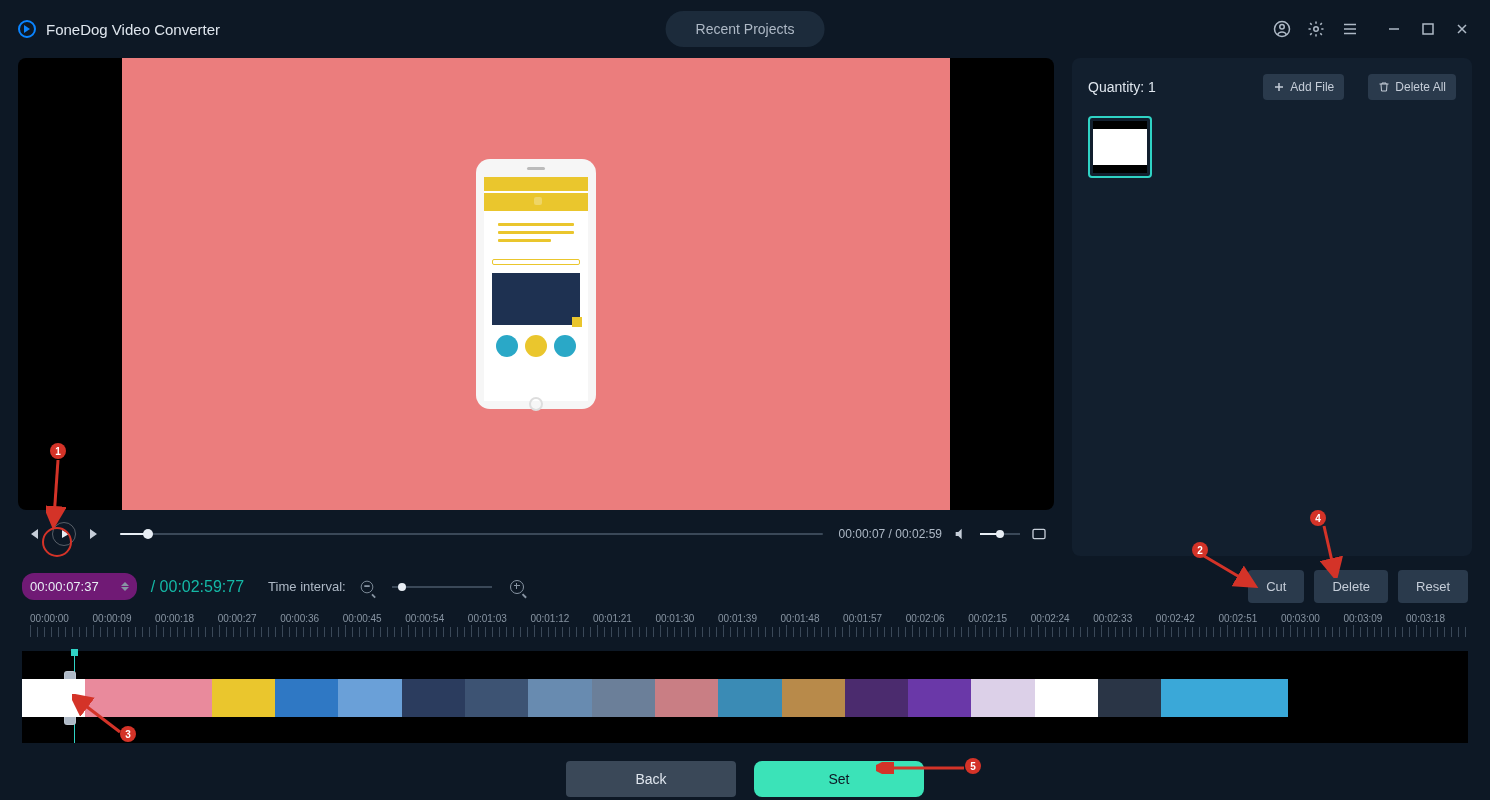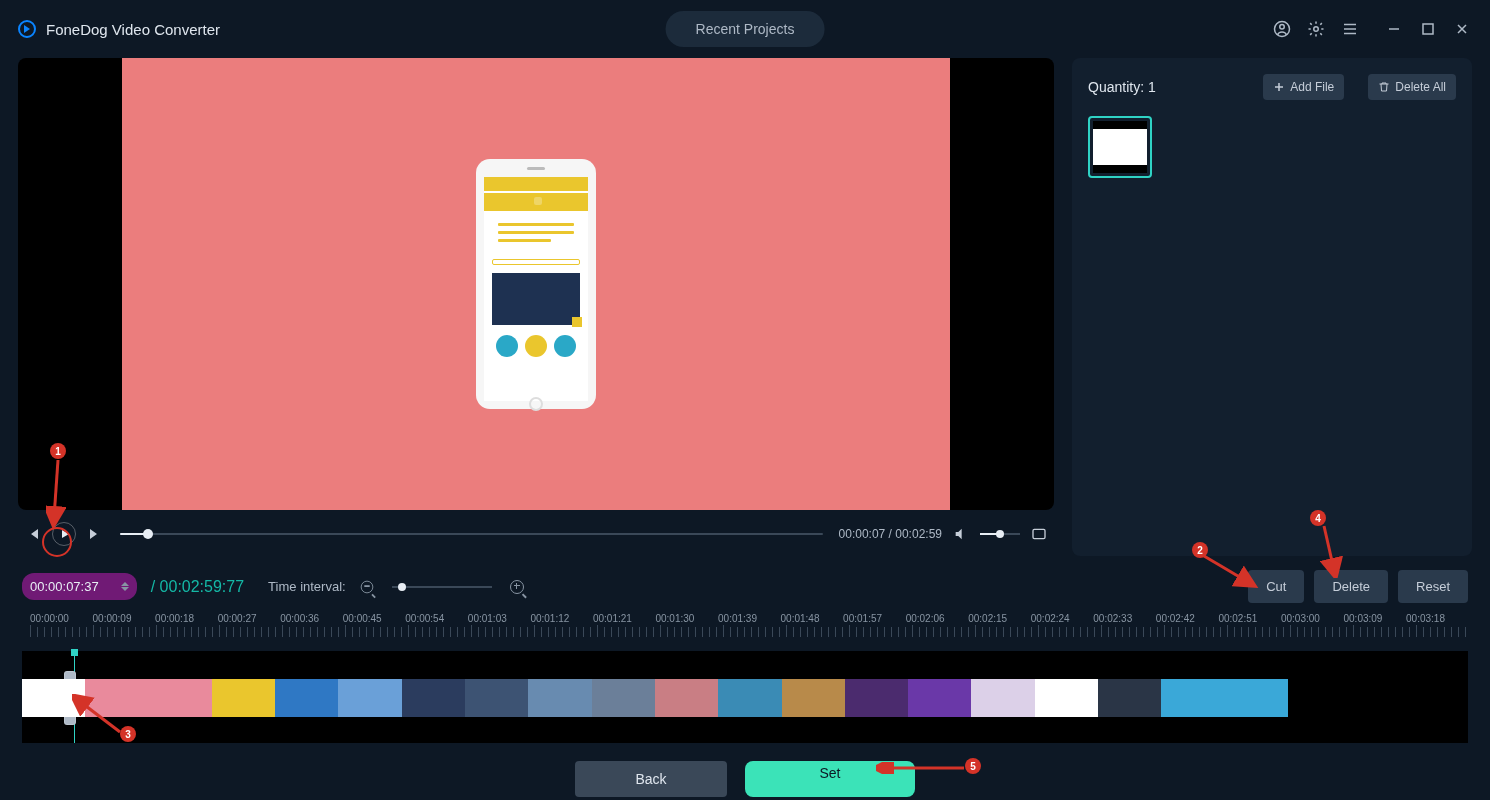--- a/index.html
+++ b/index.html
@@ -93,22 +93,22 @@
 .f5{background:#2f78c4;} .f6{background:#6aa0d8;} .f7{background:#2b3c5e;} .f8{background:#3d5373;}
 .f9{background:#688bb0;} .f10{background:#6b7f99;} .f11{background:#c97e84;} .f12{background:#3a8bb5;}
 .f13{background:#b88a4a;} .f14{background:#4b2b6e;} .f15{background:#6a38a8;} .f16{background:#dcd0e8;}
 .f17{background:#fff;} .f18{background:#2a3546;} .f19{background:#3aa8d8;} .f20{background:#3aa8d8;}
 .strip-handle { position:absolute; top:20px; left:42px; width:12px; height:54px; background:#aeb9c6; border-radius:3px; border:1px solid #fff3;}
 .playhead { position:absolute; top:0; bottom:0; left:52px; width:1px; background:#2fd3c5;}
 .playhead::before{content:'';position:absolute;top:-2px;left:-3px;width:7px;height:7px;background:#2fd3c5;}
 
 
 .bottom { display: flex; justify-content: center; gap: 18px; padding: 18px 0; }
-.btn-back { width: 152px; padding: 10px 4px; background: #3a4858; border-radius: 4px; text-align: center; font-size: 14px; color: #dfe6ee; cursor: pointer; }
-.btn-set { width: 170px; padding: 4px 0; background: #3be3b8; border-radius: 8px; text-align: center; font-size: 14px; color: #0d1825; cursor: pointer; font-weight: 500; }
+.btn-back { width: 170px; padding: 10px 4px; background: #3a4858; border-radius: 4px; text-align: center; font-size: 14px; color: #dfe6ee; cursor: pointer; }
+.btn-set { width: 170px; padding: 10px 0; background: #3be3b8; border-radius: 8px; text-align: center; font-size: 14px; color: #0d1825; cursor: pointer; font-weight: 500; }
 
 
 .anno-badge { position: absolute; width: 16px; height: 16px; background: #d43328; border-radius: 50%; color: #fff; font-size: 10px; display: flex; align-items: center; justify-content: center; z-index: 50; font-weight:bold; }
 .anno-arrow { position: absolute; z-index: 49; }
 .play-circle{position:absolute;width:30px;height:30px;border:2px solid #d43328;border-radius:50%;z-index:48;}
 
 svg { display: block; }
 </style>
 </head>
 <body>

